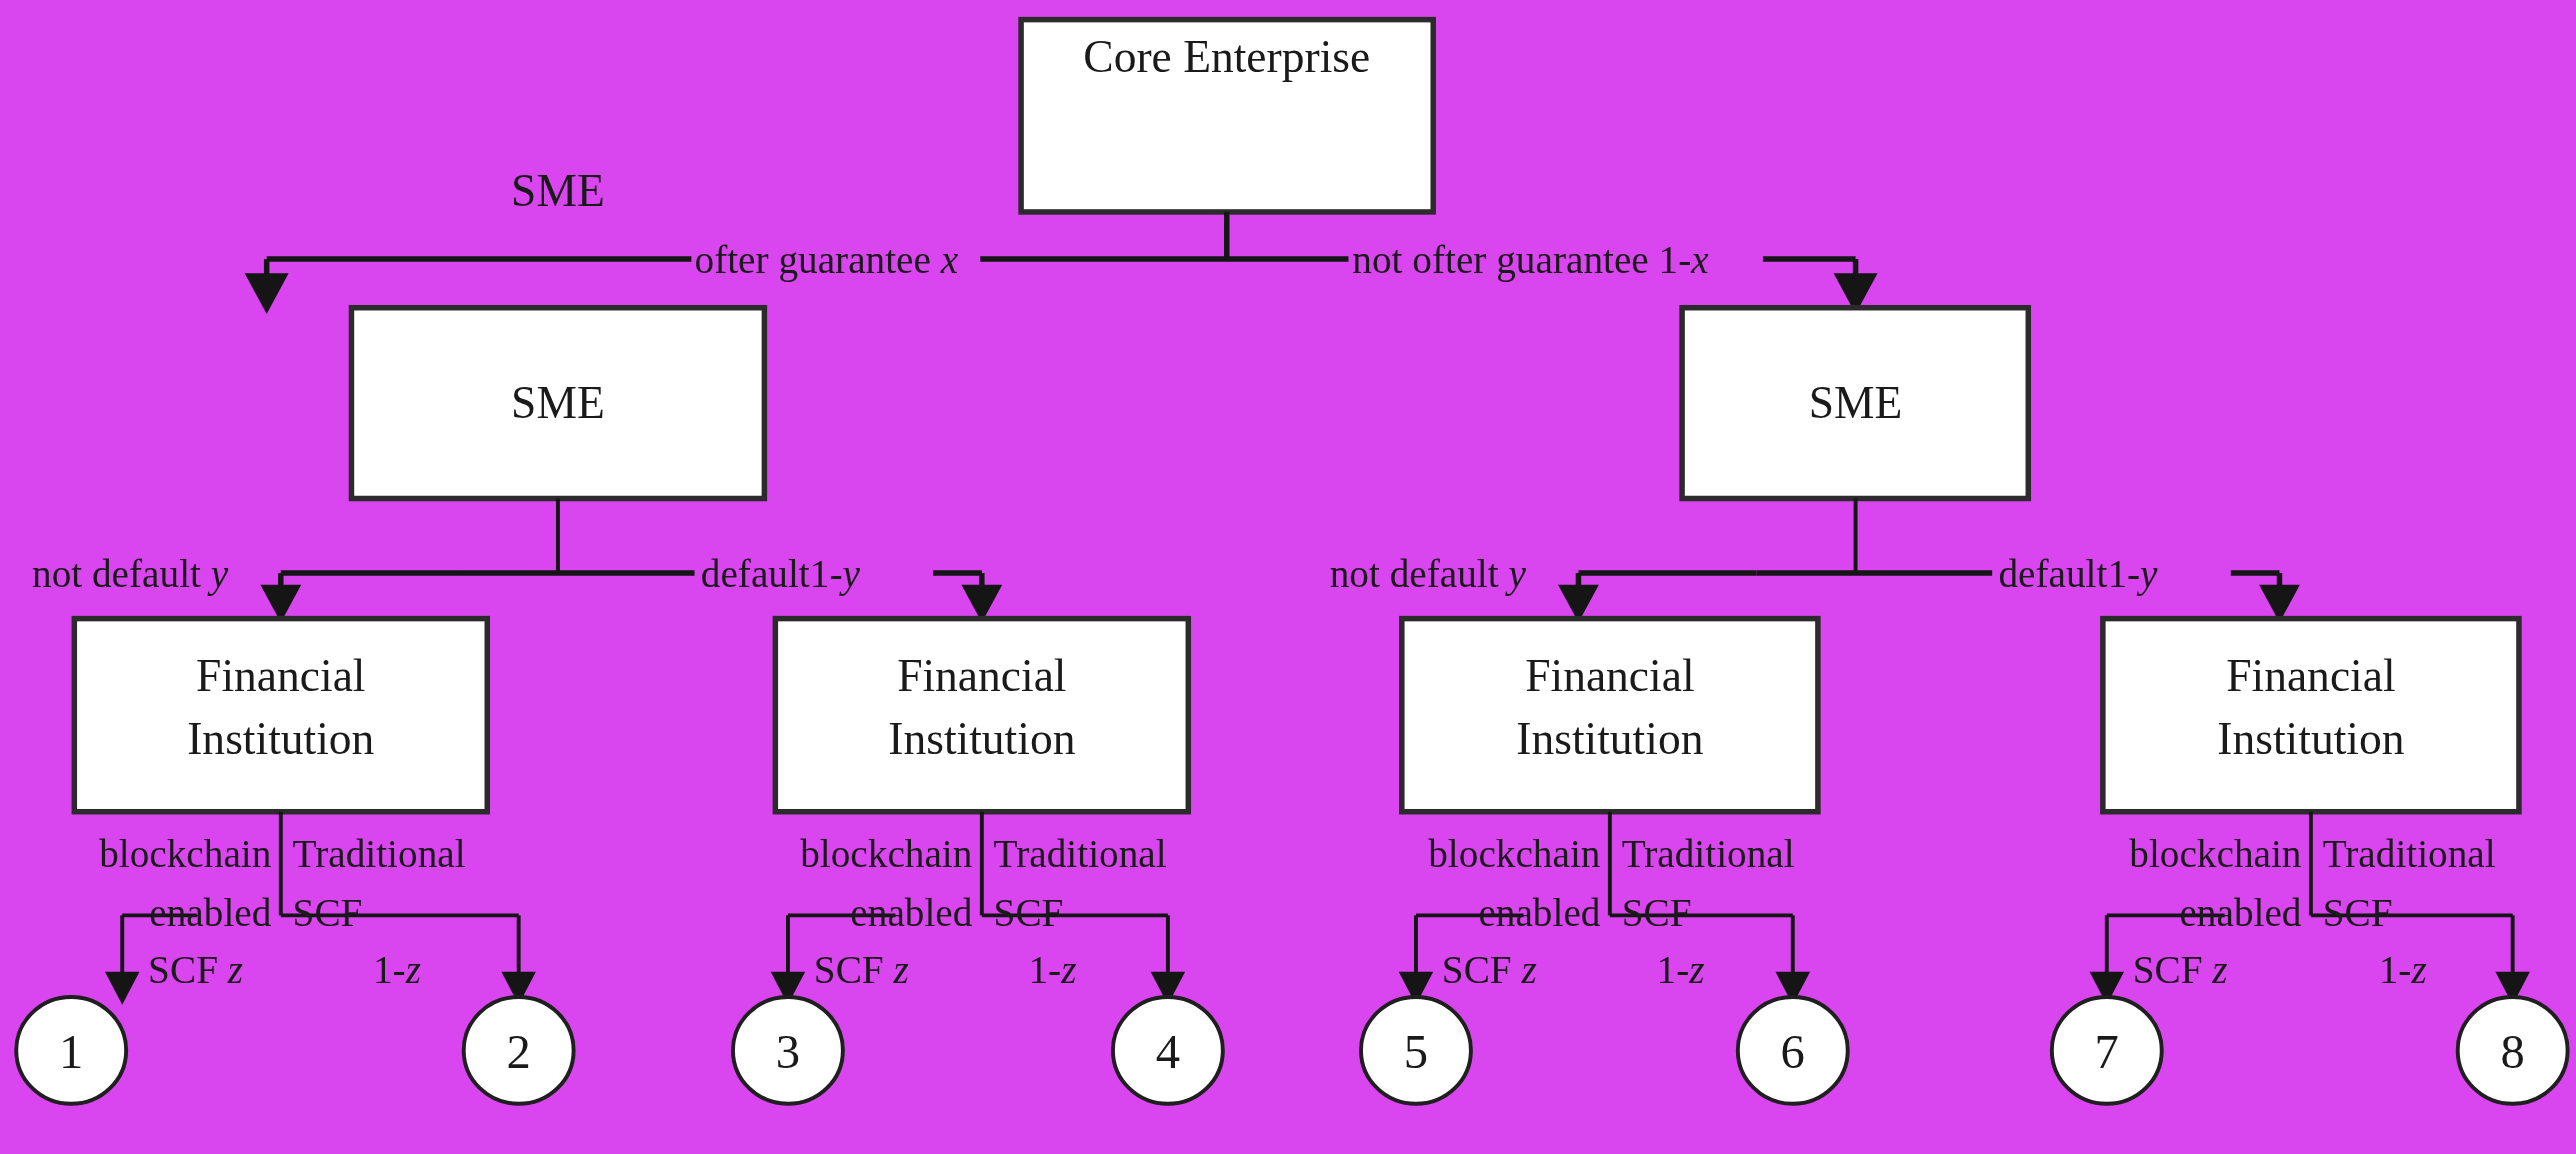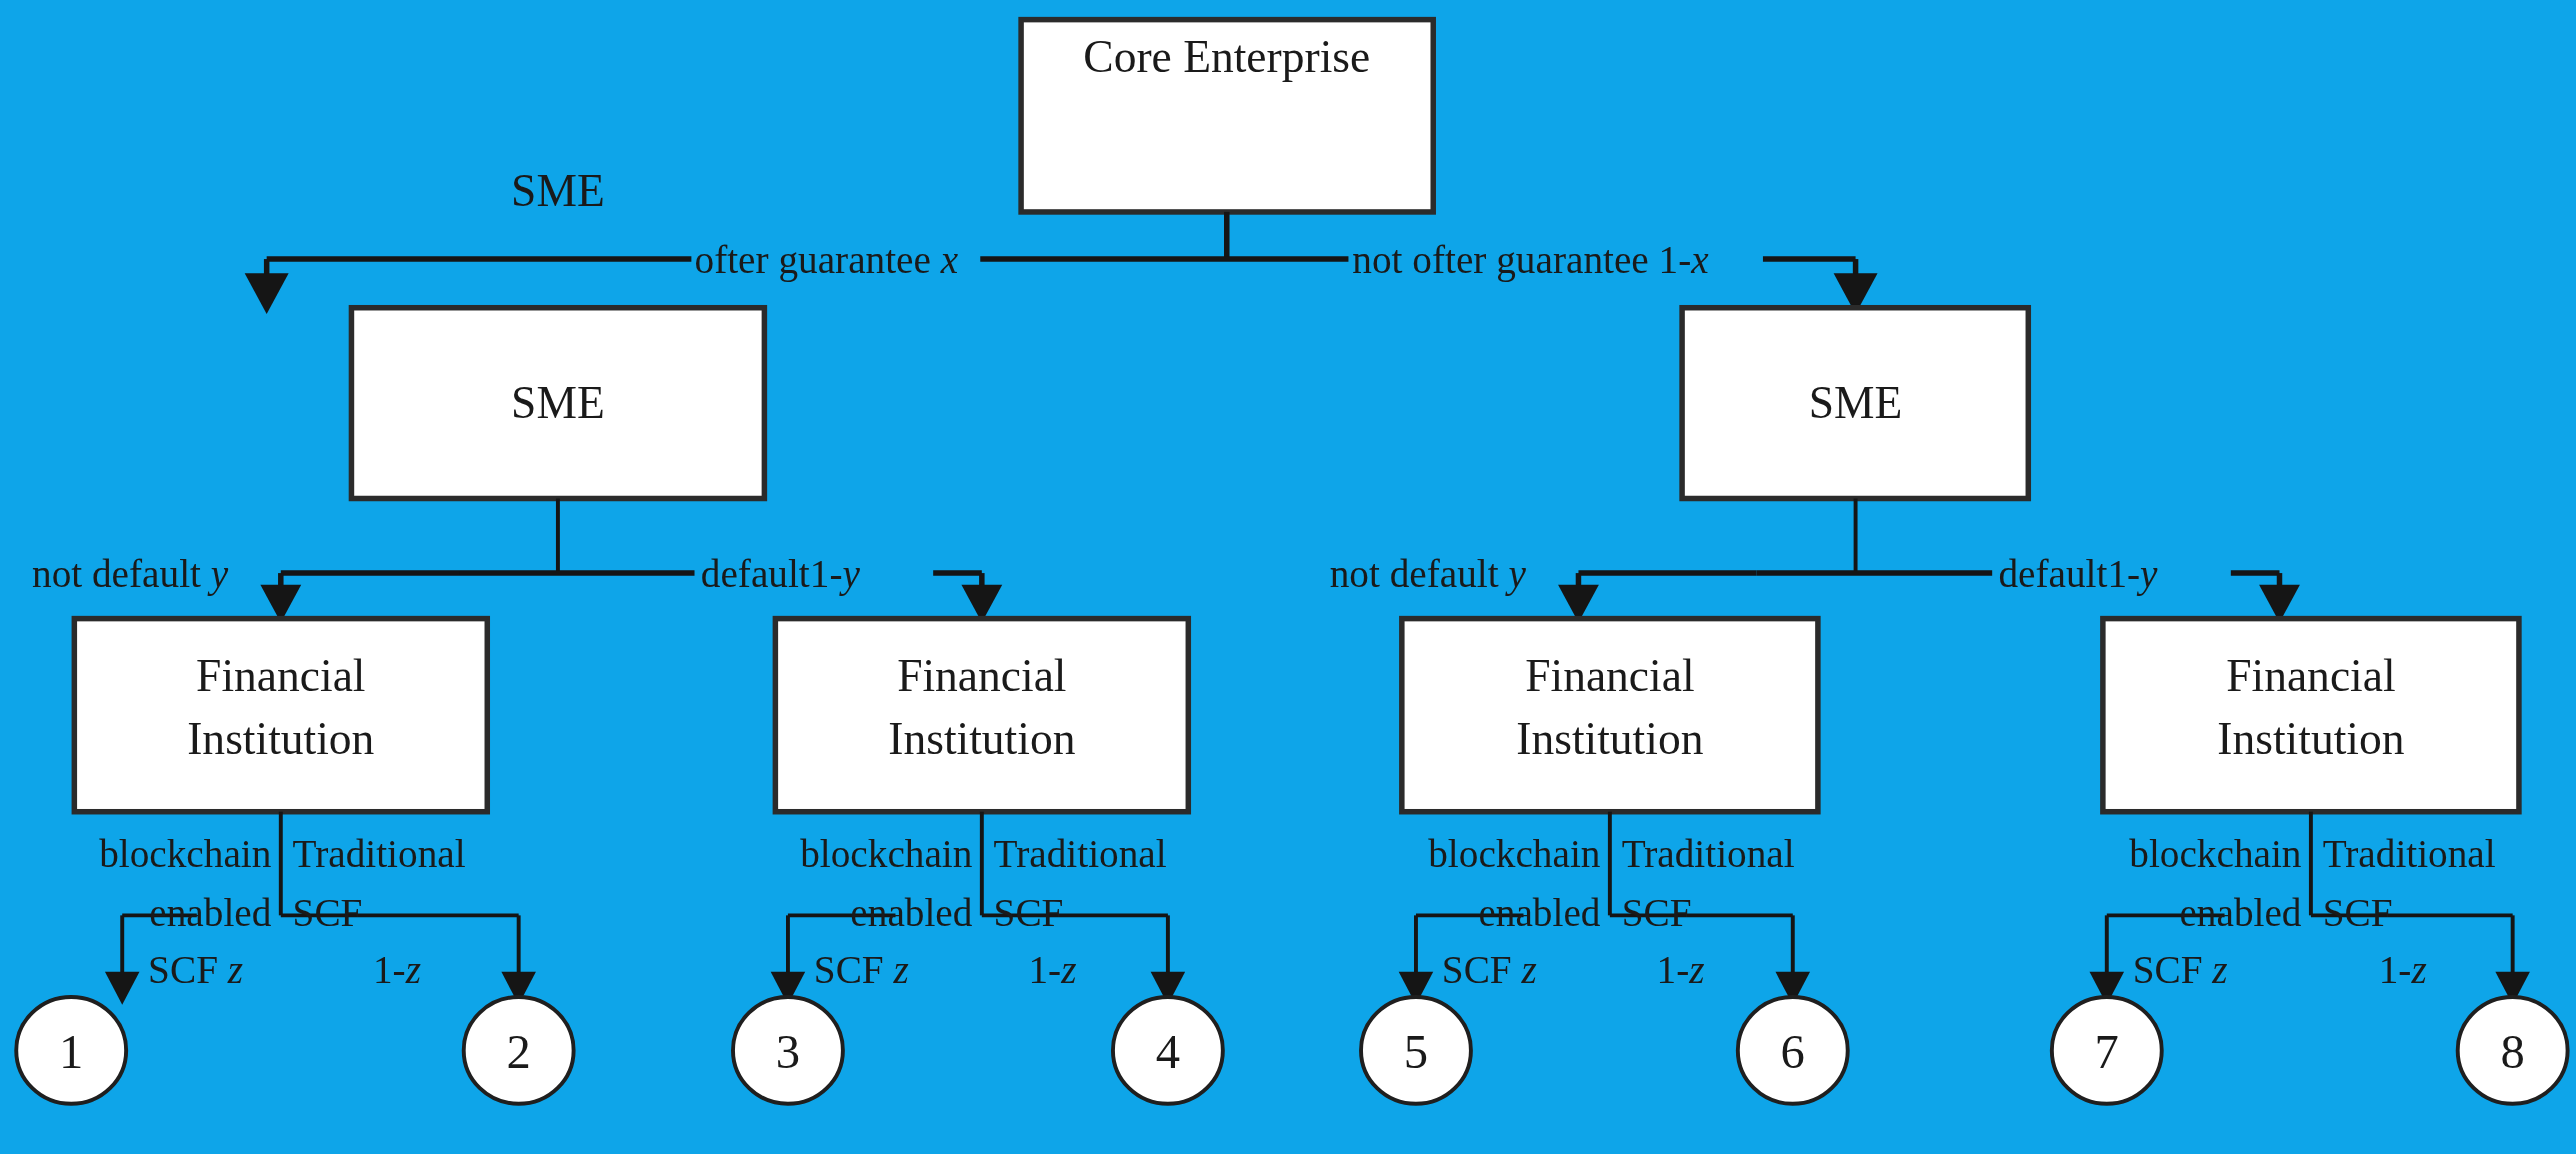--- a/index.html
+++ b/index.html
@@ -9,21 +9,21 @@
     background: #ffffff;
   }
   body {
     font-family: "Liberation Serif", "DejaVu Serif", serif;
     color: #1a1a1a;
   }
   #canvas {
     position: relative;
     width: 2576px;
     height: 1154px;
-    background: #0ea5e9;
+    background: #d946ef;
     overflow: hidden;
   }
   #tree-svg {
     position: absolute;
     left: 0;
     top: 0;
     width: 2576px;
     height: 1154px;
   }
   .node-box {

